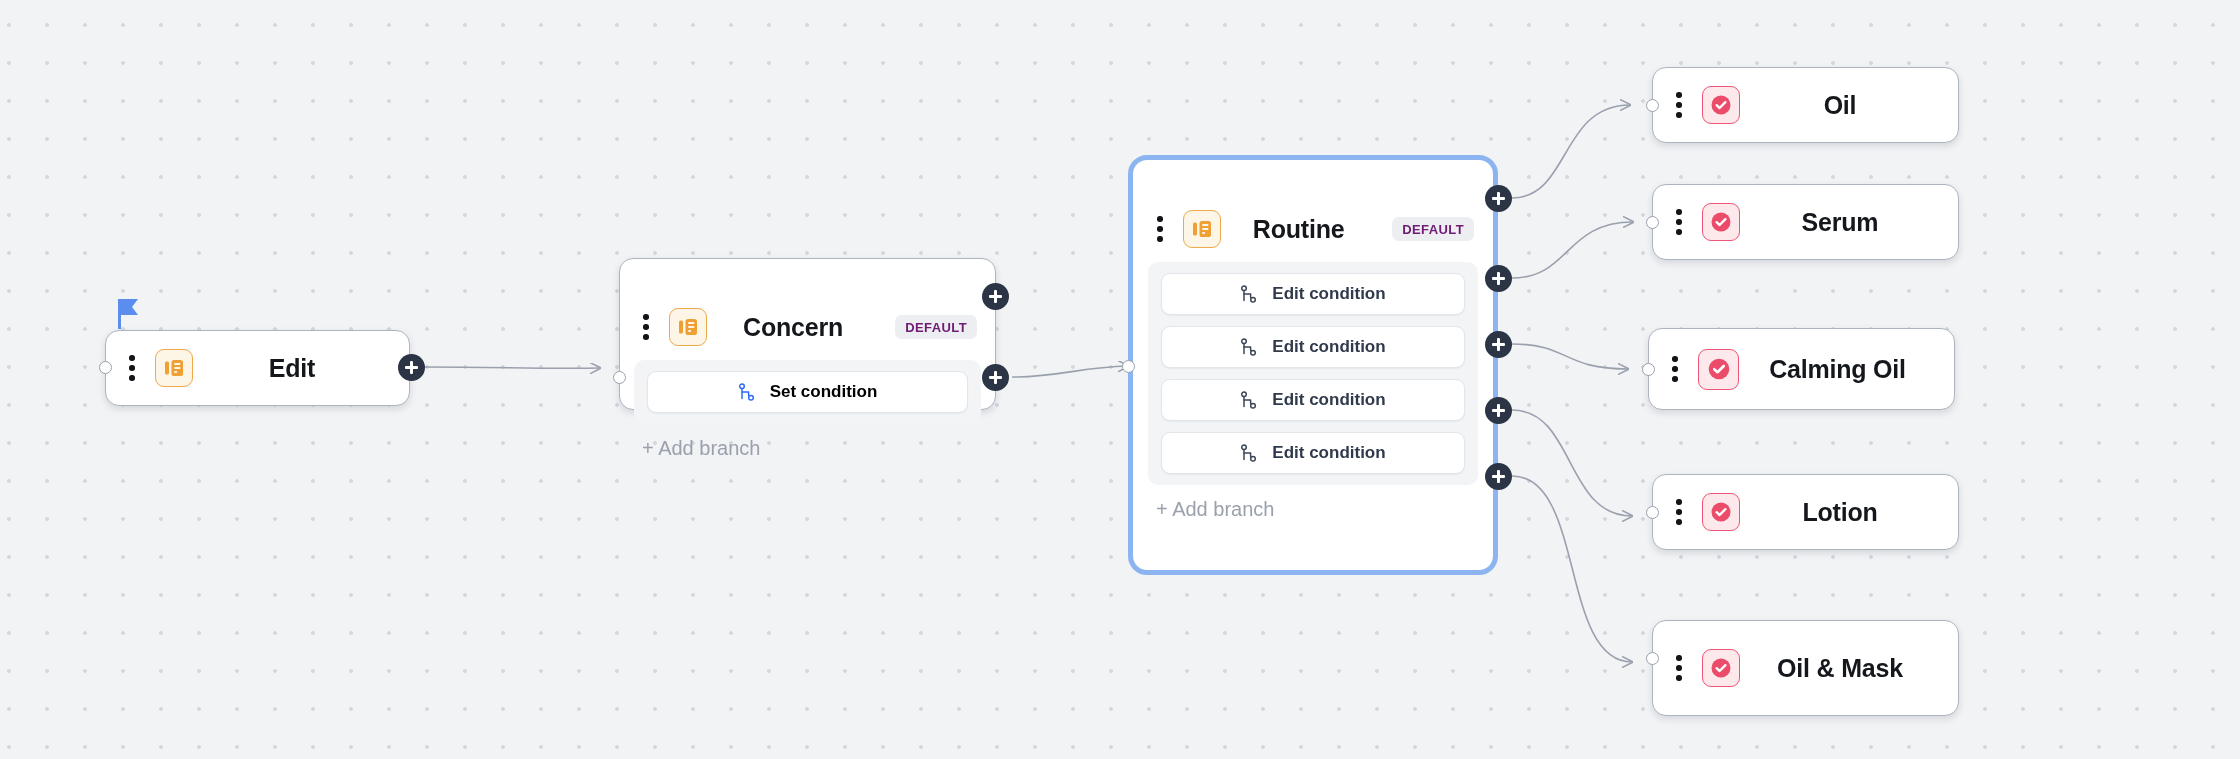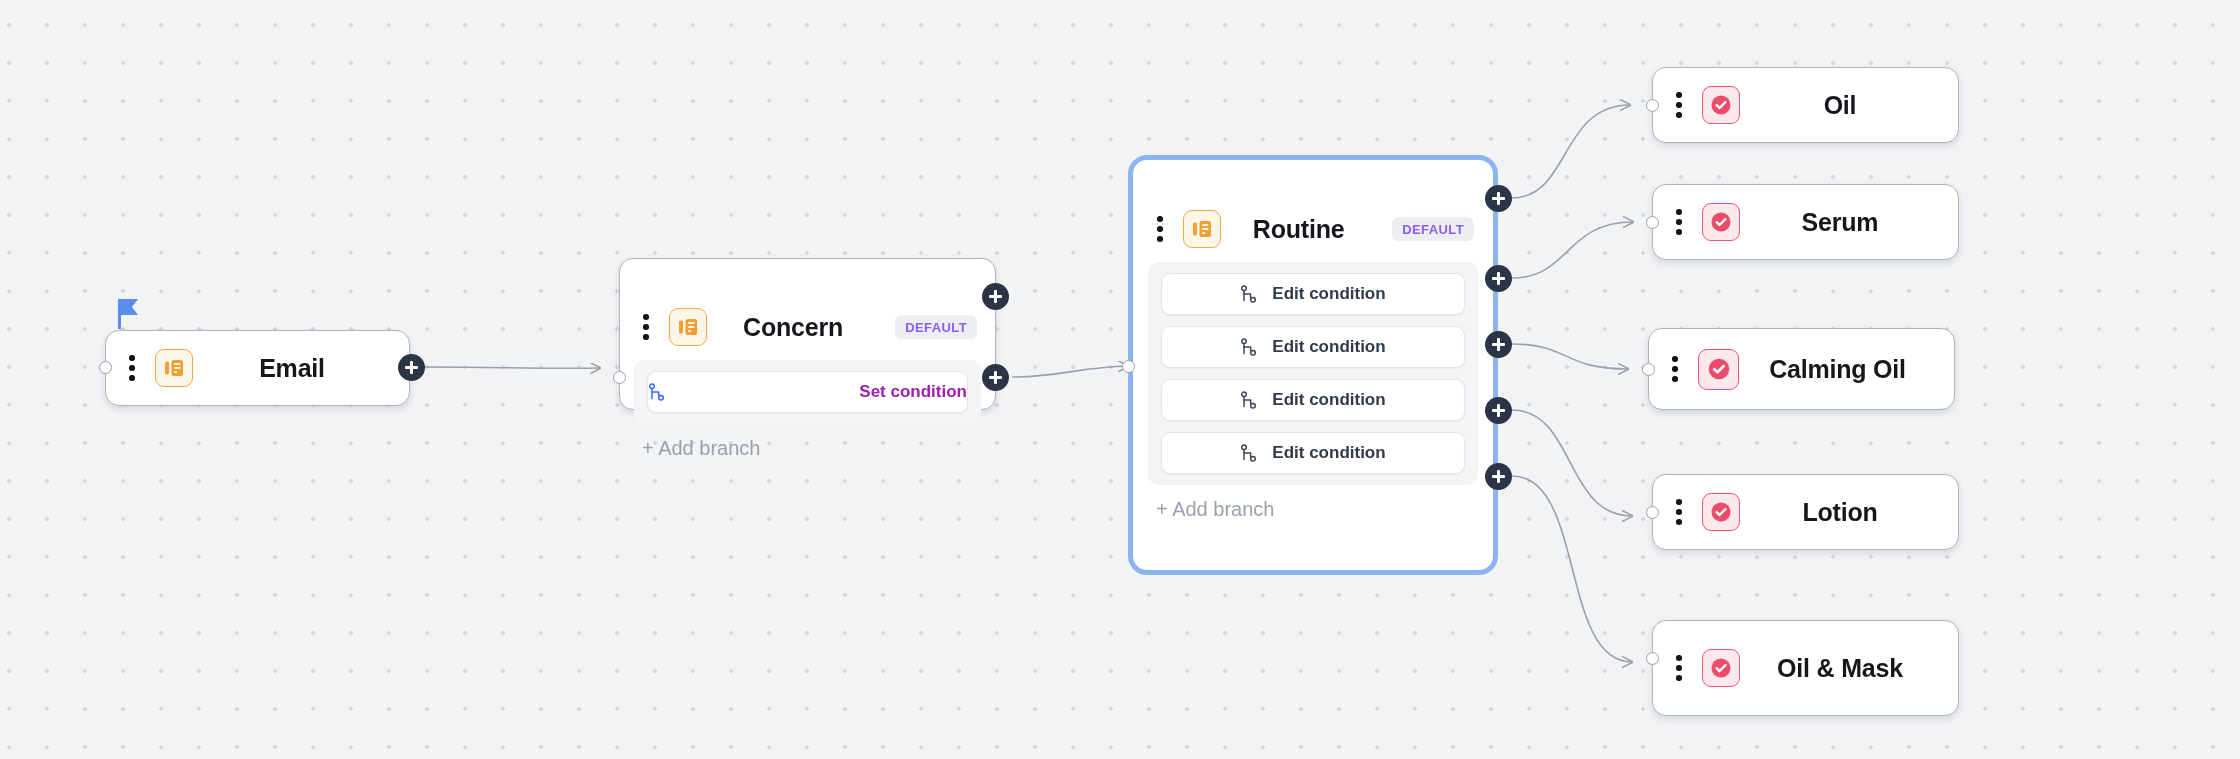--- a/index.html
+++ b/index.html
@@ -106,21 +106,21 @@
     color: #14171c;
     letter-spacing: -0.2px;
     white-space: nowrap;
     overflow: hidden;
   }
   .node-title.small-pad { padding-right: 6px; }
 
   .badge {
     flex: 0 0 auto;
     background: #eceef1;
-    color: #8b5cf6;
+    color: #701a75;
     font-size: 13px;
     font-weight: 700;
     letter-spacing: .4px;
     padding: 5px 10px 4px;
     border-radius: 7px;
     margin-left: 10px;
   }
 
   
   .branch-body {
@@ -140,21 +140,21 @@
     display: flex;
     align-items: center;
     justify-content: center;
     gap: 15px;
     font-size: 17px;
     font-weight: 700;
     color: #303a4c;
     cursor: pointer;
     box-shadow: 0 1px 1.5px rgba(26,32,44,.05);
   }
-  .cond-btn.primary { color: #a21caf; justify-content: space-between; }
+  .cond-btn.primary { color: #000000; }
   .cond-btn svg { display: block; }
 
   .add-branch {
     padding: 13px 0 0 22px;
     font-size: 20px;
     color: #9aa1ad;
     cursor: pointer;
     height: 46px;
     box-sizing: border-box;
   }
@@ -252,21 +252,21 @@
       </span>
       <span class="tile orange">
         <svg width="22" height="22" viewBox="0 0 22 22">
           <rect x="2" y="4.5" width="4" height="13" rx="1.6" fill="#ef9f33"></rect>
           <rect x="8.5" y="3" width="11.5" height="16" rx="2.6" fill="#ef9f33"></rect>
           <rect x="11" y="6" width="6.5" height="2" rx="1" fill="#fdf6e7"></rect>
           <rect x="11" y="10" width="6.5" height="2" rx="1" fill="#fdf6e7"></rect>
           <rect x="11" y="14" width="3.2" height="2" rx="1" fill="#fdf6e7"></rect>
         </svg>
       </span>
-      <span class="node-title">Email</span>
+      <span class="node-title">Edit</span>
     </div>
   </div>
   <div class="port" style="left:99px; top:361px;"></div>
   <div class="plus" style="left:398px; top:354px;"></div>
 
   <div class="node has-body" style="left:619px; top:258px; width:377px; height:152px;">
     <div class="node-head">
       <span class="kebab">
         <i></i>
           <i></i>

